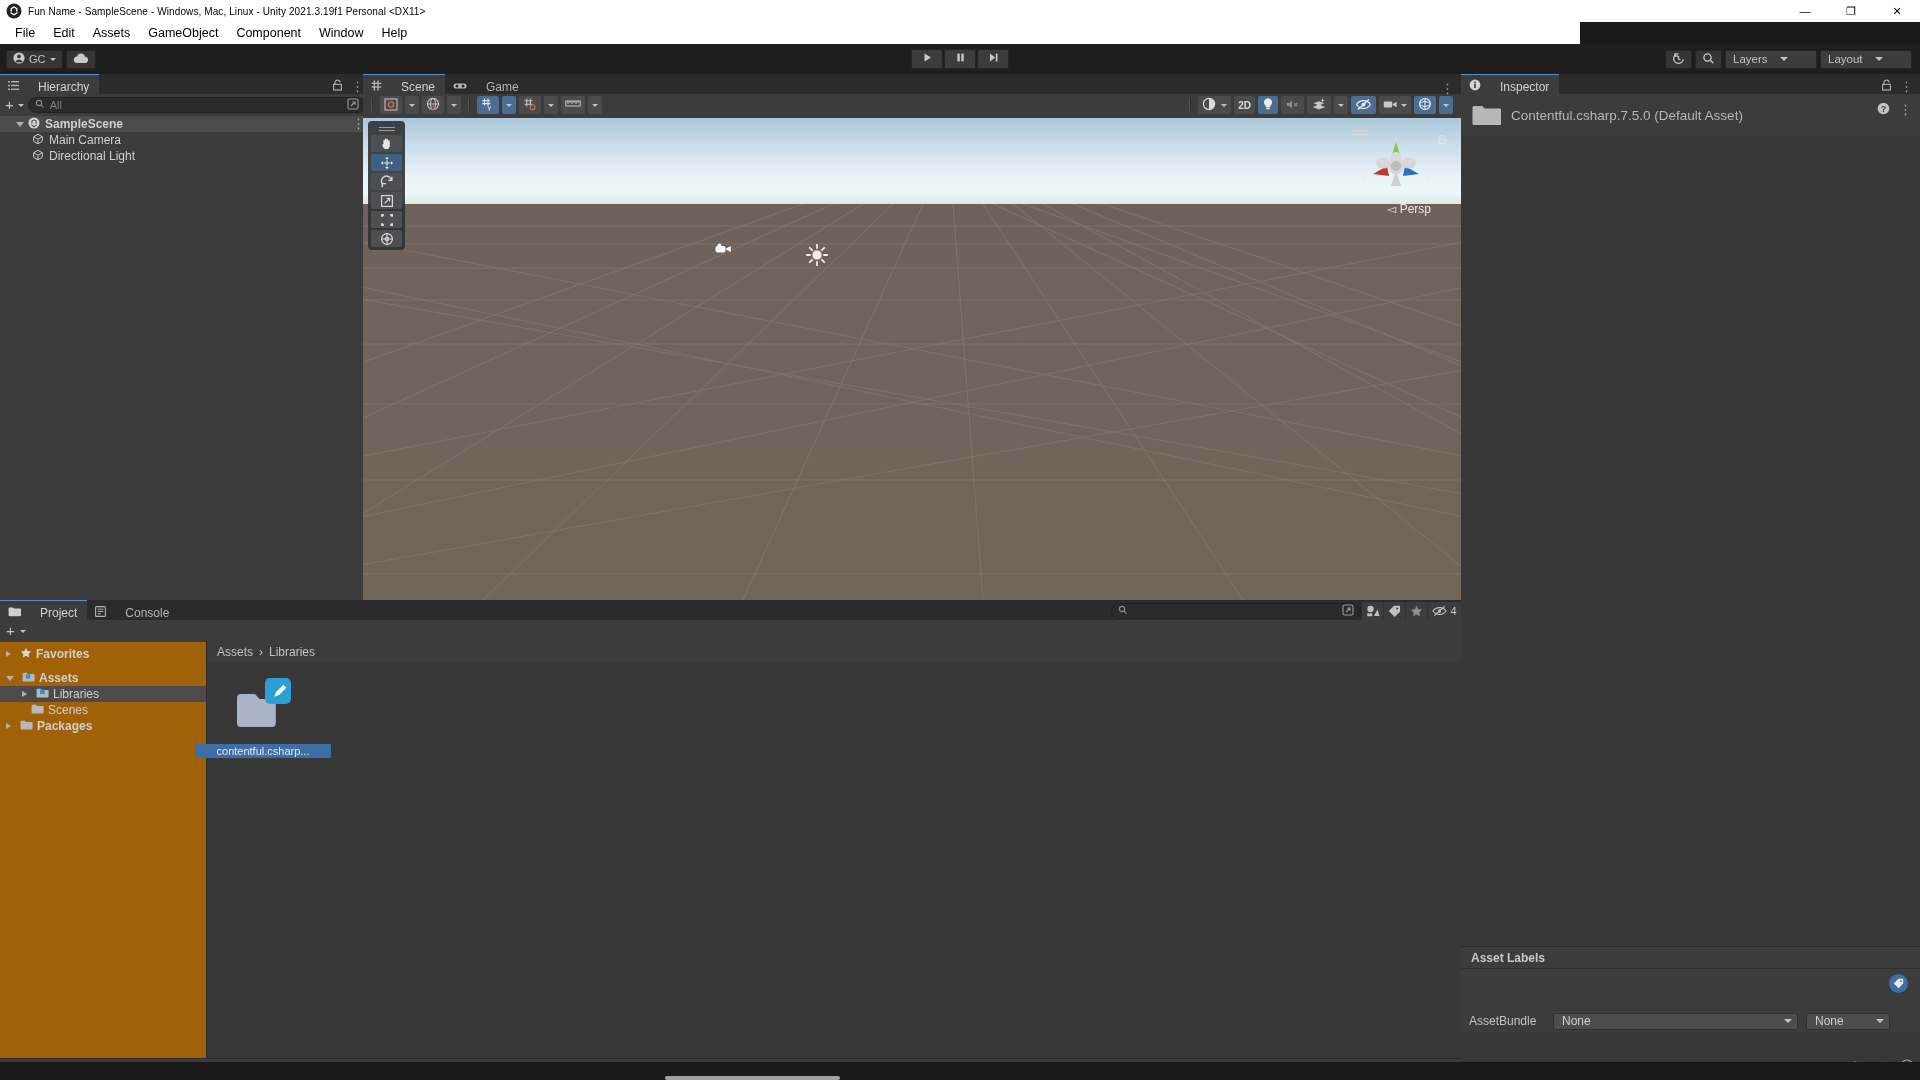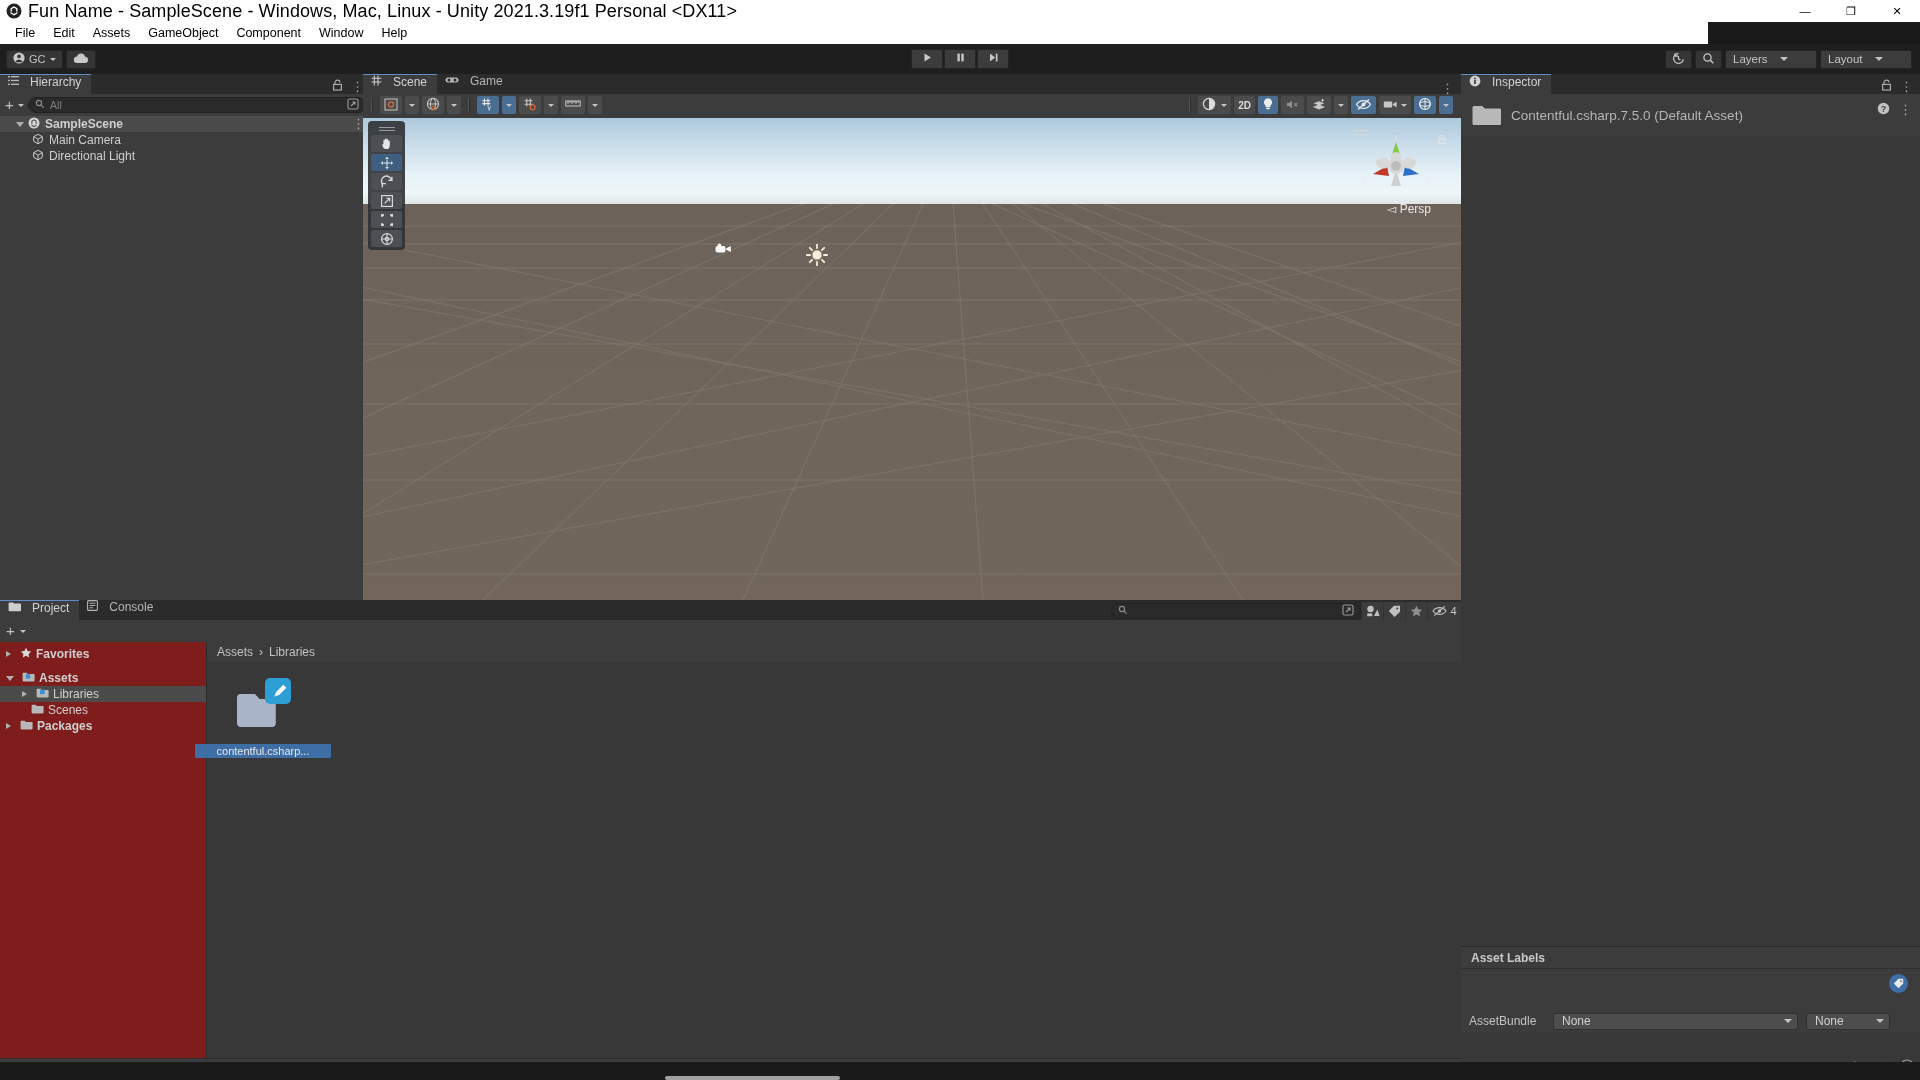--- a/index.html
+++ b/index.html
@@ -14,27 +14,27 @@
   }
   .app { position: relative; width: 1920px; height: 1080px; }
 
   
   .titlebar {
     position: absolute; left: 0; top: 0; width: 1920px; height: 22px;
     background: #ffffff; display: flex; align-items: center;
   }
   .tb-icon { width: 16px; height: 16px; margin: 0 6px 0 6px; position: relative; }
   .tb-icon svg { display:block; }
-  .tb-title { color: #000; font-size: 18px; letter-spacing: 0.1px; }
+  .tb-title { color: #000; font-size: 10px; letter-spacing: 0.1px; }
   .tb-controls { margin-left: auto; display: flex; height: 22px; }
   .tb-btn { width: 46px; height: 22px; display: flex; align-items: center; justify-content: center; color: #000; font-size: 11px; }
 
   
   .menubar {
-    position: absolute; left: 0; top: 22px; width: 1708px; height: 22px;
+    position: absolute; left: 0; top: 22px; width: 1580px; height: 22px;
     background: #ffffff; display: flex; align-items: center; padding-left: 6px;
   }
   .menu-item { color: #000; font-size: 12.5px; padding: 2px 9px; }
 
   
   .unity-toolbar {
     position: absolute; left: 0; top: 44px; width: 1920px; height: 30px;
     background: #1e1e1e; display: flex; align-items: center;
   }
   .tbar-group { display: flex; align-items: center; gap: 3px; }
@@ -57,21 +57,21 @@
     background: #3c3c3c; border: 1px solid #242424; height: 19px; border-radius: 2px;
     display: flex; align-items: center; padding: 0 4px 0 7px; gap: 12px; color: #c4c4c4; font-size: 11.5px;
   }
   .caret { width: 0; height: 0; border-left: 4px solid transparent; border-right: 4px solid transparent; border-top: 4px solid #c4c4c4; }
   .caret.sm { border-left-width: 3px; border-right-width: 3px; border-top-width: 3.5px; }
 
   
   .panel { position: absolute; background: #383838; }
   .panel-tabrow { height: 20px; background: #2b2b2b; display: flex; align-items: flex-end; position: relative; }
   .tab {
-    height: 20px; display: flex; align-items: flex-start; gap: 11px;
+    height: 20px; display: flex; align-items: flex-end; gap: 19px;
     padding: 0 10px 0 8px; font-size: 12px; color: #b4b4b4; background: transparent;
   }
   .tab.active { background: #3c3c3c; color: #d2d2d2; border-top: 1px solid #4b4b4b; }
   .tab.accent { border-top: 1px solid #5a8fcb; }
   .tab-right-icons { margin-left: auto; display: flex; align-items: center; gap: 8px; padding-right: 7px; color: #a0a0a0; }
   .kebab { letter-spacing: 0; font-size: 13px; line-height: 10px; }
 
   
   #hierarchy { left: 0; top: 74px; width: 371px; height: 526px; background: #3c3c3c; }
   .hier-toolbar { height: 22px; background: #3c3c3c; display: flex; align-items: center; padding: 0 5px; gap: 4px; }
@@ -126,21 +126,21 @@
   .ab-row { height: 22px; display: flex; align-items: center; gap: 8px; padding: 0 8px; background: #3c3c3c; }
   .ab-label { width: 76px; font-size: 12px; color: #c4c4c4; }
   .ab-dd { height: 17px; background: #4d4d4d; border: 1px solid #303030; border-radius: 2px; display: flex; align-items: center; padding: 0 5px 0 8px; font-size: 12px; color: #d0d0d0; }
   .ab-dd .caret { margin-left: auto; }
   .insp-statusicons { position: absolute; right: 6px; bottom: 4px; display: flex; gap: 12px; align-items: center; }
 
   
   #project { left: 0; top: 600px; width: 1461px; height: 480px; background: #3c3c3c; }
   .proj-toolbar { height: 22px; background: #3c3c3c; display: flex; align-items: center; padding: 0 6px; }
   .proj-main { display: flex; height: 416px; }
-  .proj-tree { width: 207px; background: #7f1d1d; border-right: 1px solid #2d2d2d; padding-top: 4px; }
+  .proj-tree { width: 207px; background: #a16207; border-right: 1px solid #2d2d2d; padding-top: 4px; }
   .tree-row { height: 16px; display: flex; align-items: center; font-size: 12px; color: #cfcfcf; padding-left: 4px; gap: 4px; }
   .tree-row.sel { background: #4b4b4b; }
   .tree-row.bold { font-weight: bold; }
   .proj-right { flex: 1; background: #383838; position: relative; }
   .breadcrumb { height: 20px; background: #3c3c3c; display: flex; align-items: center; gap: 6px; padding-left: 10px; font-size: 12px; color: #c2c2c2; }
   .grid-area { position: absolute; left: 0; top: 20px; right: 0; bottom: 0; background: #383838; padding: 14px 0 0 10px; }
   .asset-tile { width: 92px; display: flex; flex-direction: column; align-items: center; gap: 6px; }
   .tile-ico { width: 76px; height: 62px; position: relative; }
   .tile-label { background: #3d6ea5; color: #e8e8e8; font-size: 11px; padding: 1px 22px; border-radius: 1px; white-space: nowrap; }
   .proj-searchrow { position: absolute; right: 0; top: 0; height: 22px; display: flex; align-items: center; gap: 0; }

